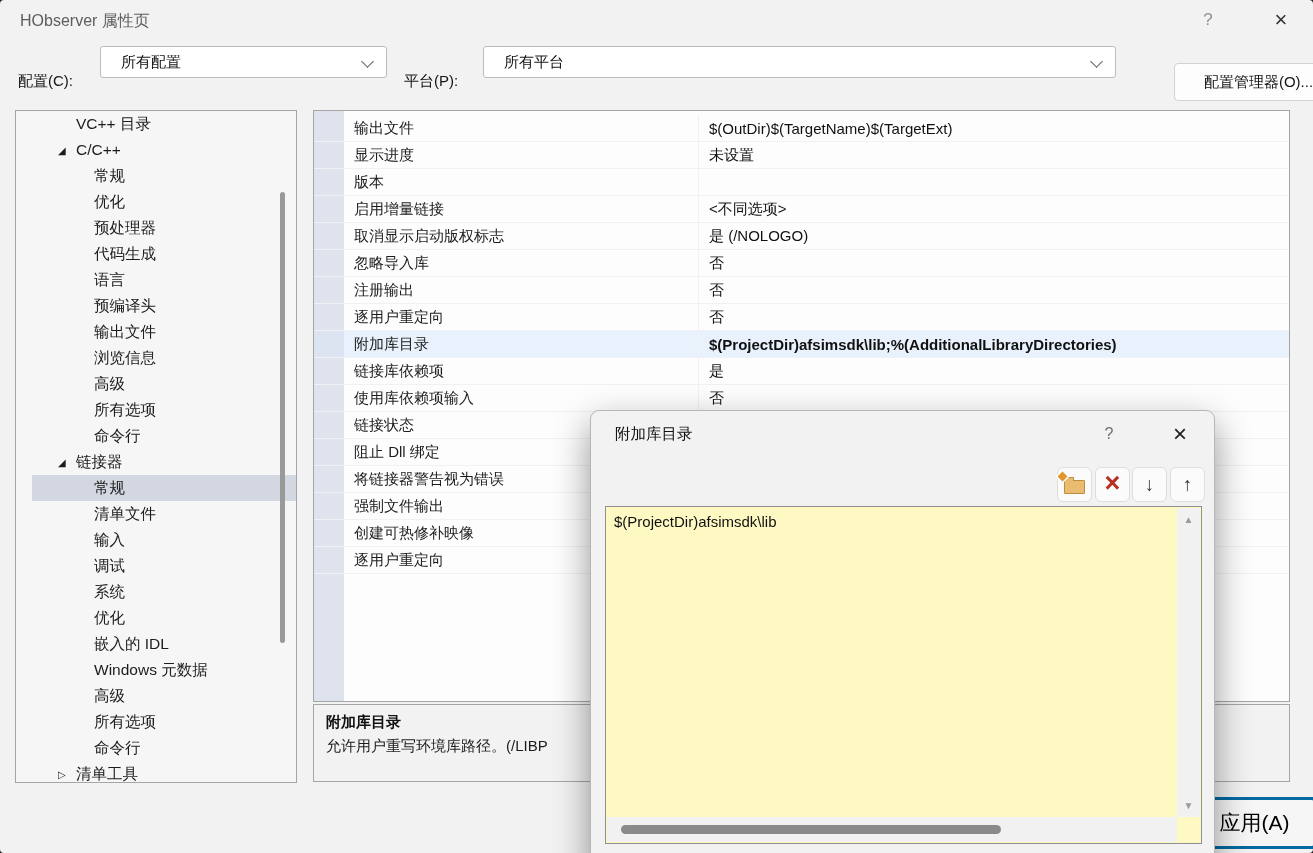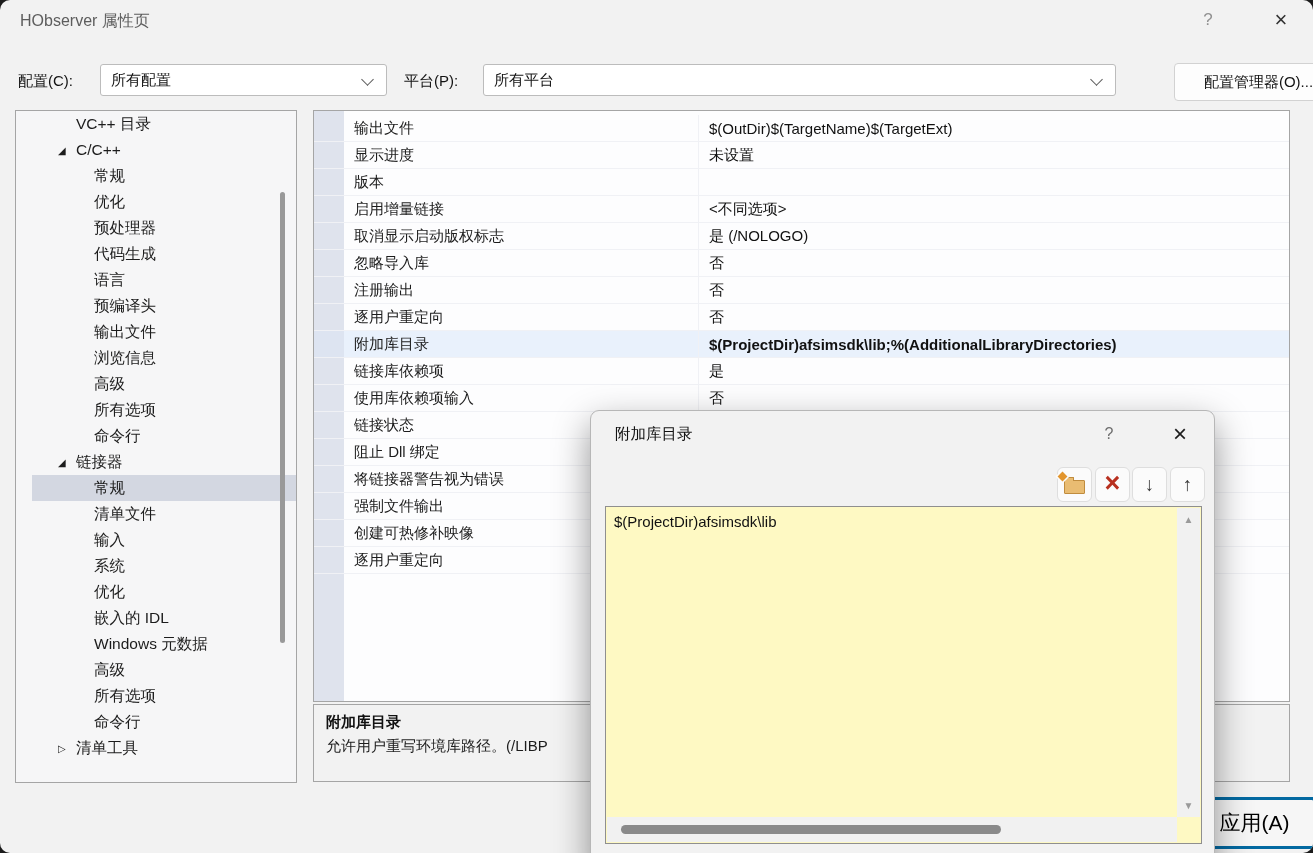--- a/index.html
+++ b/index.html
@@ -3,33 +3,33 @@
 <meta charset="utf-8">
 <style>
   html,body{margin:0;padding:0;}
   body{
     width:1313px;height:853px;overflow:hidden;position:relative;
     background:#1c1c1c;
     font-family:"Liberation Sans","DejaVu Sans",sans-serif;
     -webkit-font-smoothing:antialiased;
   }
   .dialog{
-    position:absolute;inset:0;background:#f2f2f2;border-radius:10px;overflow:hidden;
+    position:absolute;inset:0;background:#f2f2f2;border-radius:4px;overflow:hidden;
   }
   
   .titlebar{position:absolute;left:0;top:0;right:0;height:46px;}
   .title{position:absolute;left:20px;top:11px;font-size:16px;color:#5d5d5d;}
   .tb-help{position:absolute;left:1194px;top:6px;width:28px;height:28px;
     display:flex;align-items:center;justify-content:center;font-size:17px;color:#919191;cursor:default;}
   .tb-close{position:absolute;left:1262px;top:4px;width:38px;height:32px;
     display:flex;align-items:center;justify-content:center;font-size:22px;font-weight:300;color:#333;}
   
   .cfg-label{position:absolute;top:72px;font-size:15px;color:#131313;}
-  .combo{position:absolute;top:64px;height:32px;background:#fff;border:1px solid #bcbcbc;border-radius:3px;
-    font-size:15px;color:#131313;display:flex;align-items:center;padding-left:10px;box-sizing:border-box;}
+  .combo{position:absolute;top:46px;height:32px;background:#fff;border:1px solid #bcbcbc;border-radius:3px;
+    font-size:15px;color:#131313;display:flex;align-items:center;padding-left:20px;box-sizing:border-box;}
   .chev{position:absolute;right:14px;top:10px;width:8px;height:8px;
     border-right:1.4px solid #5a5a5a;border-bottom:1.4px solid #5a5a5a;transform:rotate(45deg);}
   .cfg-btn{position:absolute;left:1131px;top:63px;width:167px;height:36px;background:#fdfdfd;
     border:1px solid #d2d2d2;border-radius:4px;font-size:15px;color:#131313;
     display:flex;align-items:center;justify-content:center;margin-left:43px;}
   
   .tree{position:absolute;left:15px;top:110px;width:282px;height:673px;background:#f6f6f7;
     border:1px solid #a5a5a5;box-sizing:border-box;overflow:hidden;padding-left:16px;}
   .tree-item{display:flex;align-items:center;height:26px;font-size:15.5px;color:#1c1c1c;position:relative;}
   .tree-item.selected{background:#d3d7e1;}
@@ -174,20 +174,24 @@
       <div class="tree-item child">
         <span class="tw"></span>
         <span class="tl">清单文件</span>
       </div>
       <div class="tree-item child">
         <span class="tw"></span>
         <span class="tl">输入</span>
       </div>
       <div class="tree-item child">
         <span class="tw"></span>
+        <span class="tl">调试</span>
+      </div>
+      <div class="tree-item child">
+        <span class="tw"></span>
         <span class="tl">系统</span>
       </div>
       <div class="tree-item child">
         <span class="tw"></span>
         <span class="tl">优化</span>
       </div>
       <div class="tree-item child">
         <span class="tw"></span>
         <span class="tl">嵌入的 IDL</span>
       </div>

